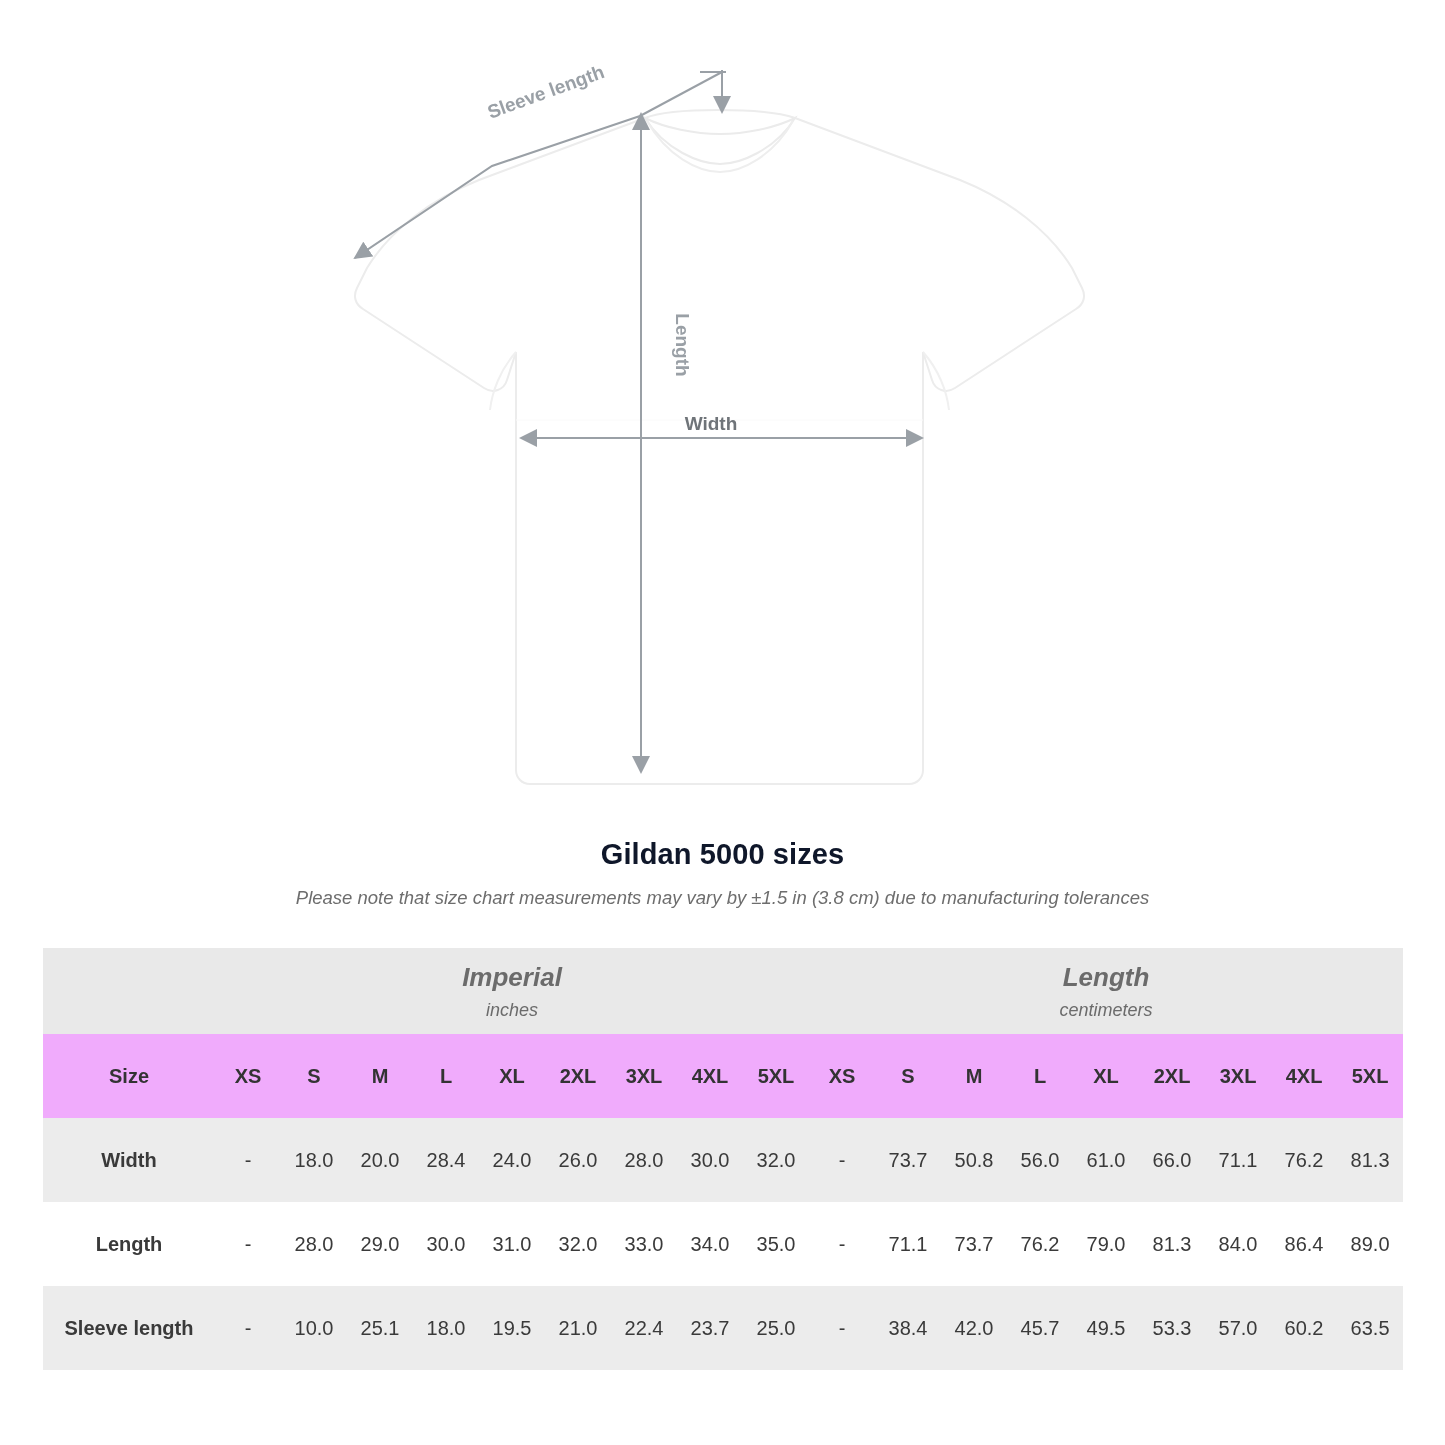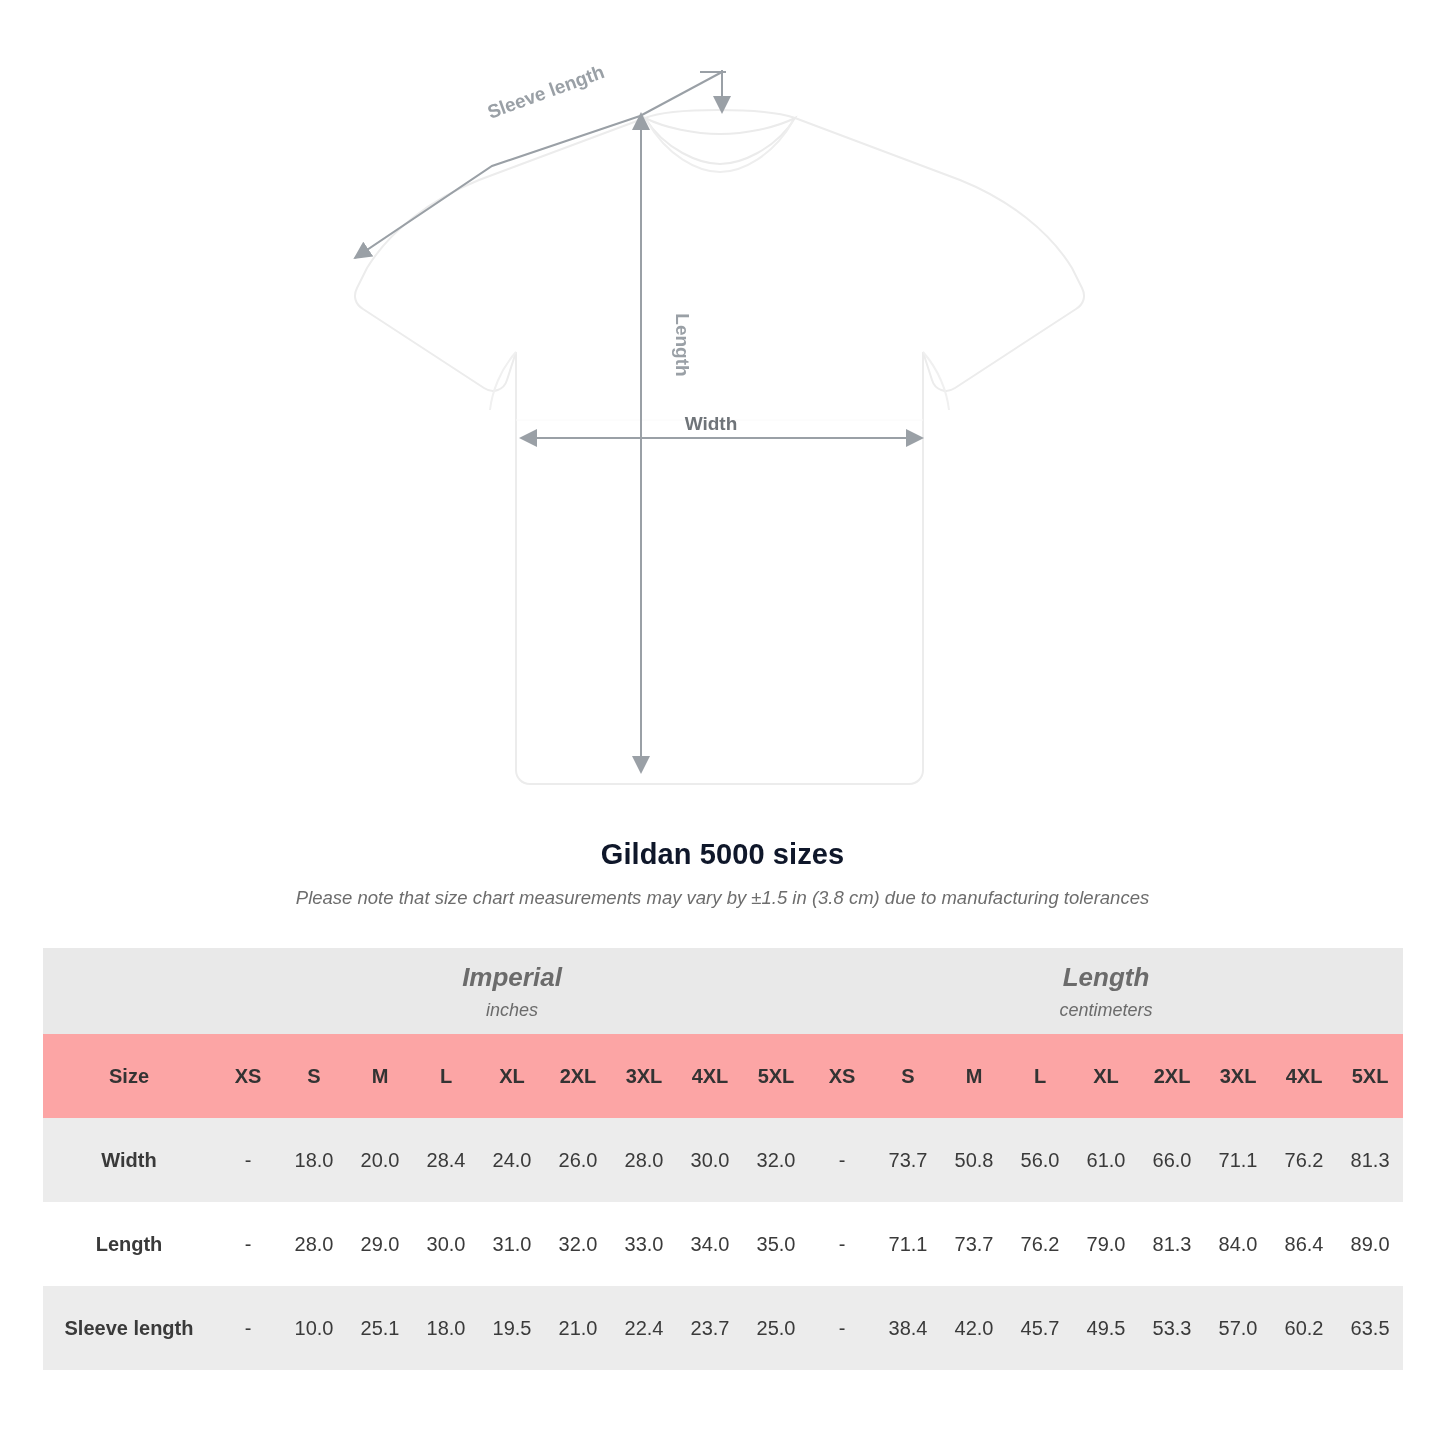--- a/index.html
+++ b/index.html
@@ -81,21 +81,21 @@
     line-height: 1.25;
   }
   .unit-sub {
     font-size: 18px;
     font-style: italic;
     color: #6b6b6b;
     margin-top: 6px;
   }
   tr.head-row td {
     height: 84px;
-    background: #fca5a5;
+    background: #f0abfc;
     font-size: 20px;
     color: #333333;
     font-weight: bold;
   }
   tr.head-row td.label-cell {
     font-weight: bold;
     font-size: 20px;
   }
   tr.data-row td {
     height: 84px;

